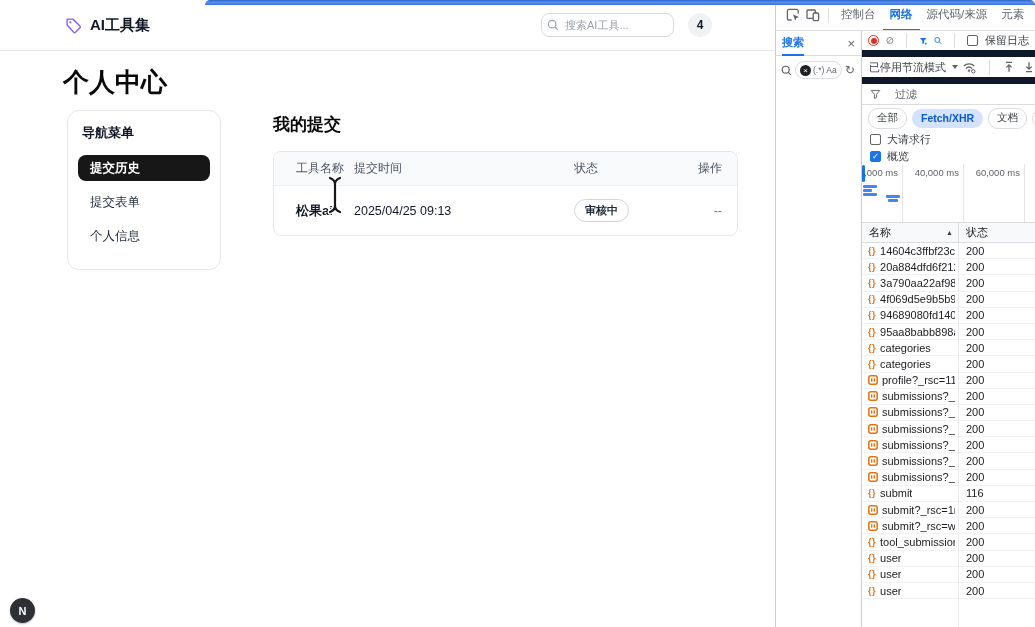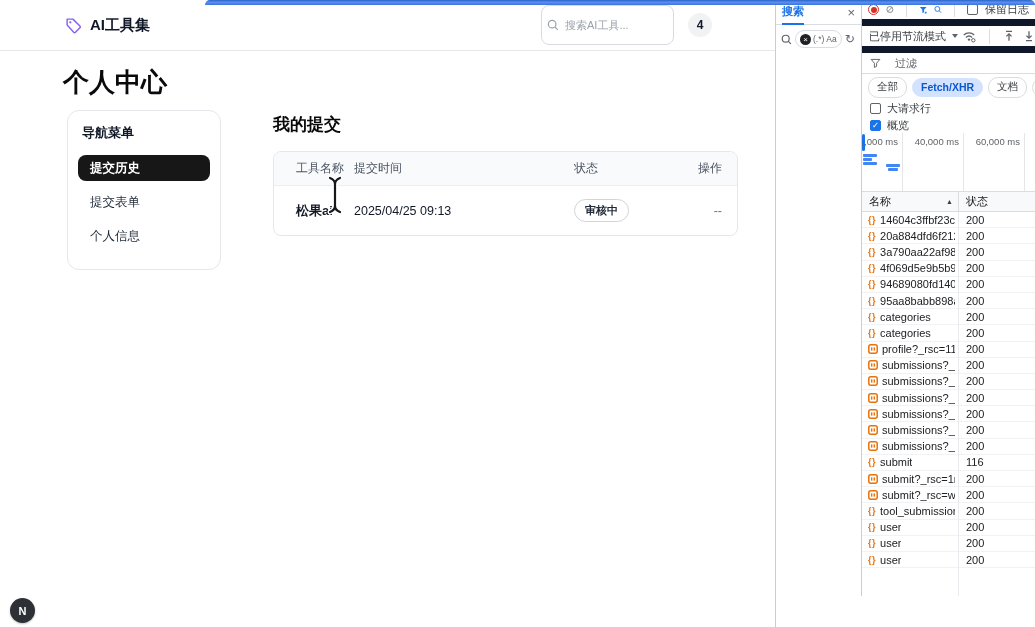--- a/index.html
+++ b/index.html
@@ -11,21 +11,21 @@
   .top-accent { position:absolute; left:205px; top:0; width:830px; height:5px; z-index:40;
     background:linear-gradient(#2a63c8,#5b8ff0 45%,#3a74dd); border-radius:5px 5px 0 0; }
 
   
   .app { position:absolute; left:0; top:0; width:775px; height:627px; background:#fff; }
   .app-header { height:51px; border-bottom:1px solid #e5e7eb; display:flex; align-items:center;
     padding:0 63px 0 65px; }
   .logo-wrap { display:flex; align-items:center; gap:8px; }
   .logo-title { font-size:15px; font-weight:800; color:#111827; white-space:nowrap; }
   .hdr-spacer { flex:1; }
-  .search-box { width:133px; height:40px; border:1px solid #d7dbe0; border-radius:8px;
+  .search-box { width:133px; height:24px; border:1px solid #d7dbe0; border-radius:8px;
     display:flex; align-items:center; gap:6px; padding:0 5px; background:#fff; }
   .search-box input { border:none; outline:none; width:90px; font-size:11px; color:#374151;
     font-family:inherit; background:transparent; }
   .search-box input::placeholder { color:#9aa1ab; }
   .hdr-badge { width:24px; height:24px; border-radius:50%; background:#f1f2f4; color:#111827;
     font-size:12px; font-weight:700; display:flex; align-items:center; justify-content:center;
     margin-left:14px; }
   .page-title { font-size:26px; font-weight:800; color:#0a0a0a; margin:16px 0 0 63px; line-height:30px; }
   .content-row { display:flex; align-items:flex-start; margin-top:13px;gap:33px; }
   .side-card { margin-left:67px; width:154px; border:1px solid #e5e7eb; border-radius:12px;
@@ -190,20 +190,42 @@
           <path d="M14 3 Q9 5 9 9 M9 31 Q9 35 14 37"></path>
       </g>
       <g stroke="#17181a" stroke-width="2.2" fill="none" stroke-linecap="round">
         <path d="M4 3 Q9 5 9 9 L9 31 Q9 35 4 37"></path>
           <path d="M14 3 Q9 5 9 9 M9 31 Q9 35 14 37"></path>
       </g>
     </svg>
   </div>
 
   <div class="devtools">
+    <div class="dt-tabbar">
+      <span class="ico">
+        <svg width="14" height="14" viewBox="0 0 14 14">
+          <path d="M12.2 5.6 V3 a1.6 1.6 0 0 0 -1.6 -1.6 H3 A1.6 1.6 0 0 0 1.4 3 v7.4 A1.6 1.6 0 0 0 3 12 h2.6" fill="none" stroke="#5f6368" stroke-width="1.3"></path>
+          <path d="M7 6.6 l6 2.4 -2.6 1.1 -1.1 2.6 z" fill="#5f6368"></path>
+        </svg>
+      </span>
+      <span class="ico">
+        <svg width="14" height="14" viewBox="0 0 14 14">
+          <rect x="1" y="2" width="8.4" height="8.4" rx="1" fill="none" stroke="#5f6368" stroke-width="1.3"></rect>
+          <rect x="7.2" y="5" width="5.4" height="7.6" rx="1" fill="#fff" stroke="#5f6368" stroke-width="1.3"></rect>
+        </svg>
+      </span>
+      <span class="dt-sep"></span>
+      <div style="display:flex;">
+          <div class="dt-tab">控制台</div>
+          <div class="dt-tab active">网络</div>
+          <div class="dt-tab">源代码/来源</div>
+          <div class="dt-tab">元素</div>
+          <div class="dt-tab">性能</div>
+        </div>
+    </div>
 
     <div class="dt-body">
 
       <div class="sp">
         <div class="sp-tabrow">
           <span class="sp-tab">搜索</span>
           <span class="sp-close">×</span>
         </div>
         <div class="sp-inputrow">
           <svg width="11" height="11" viewBox="0 0 14 14">

